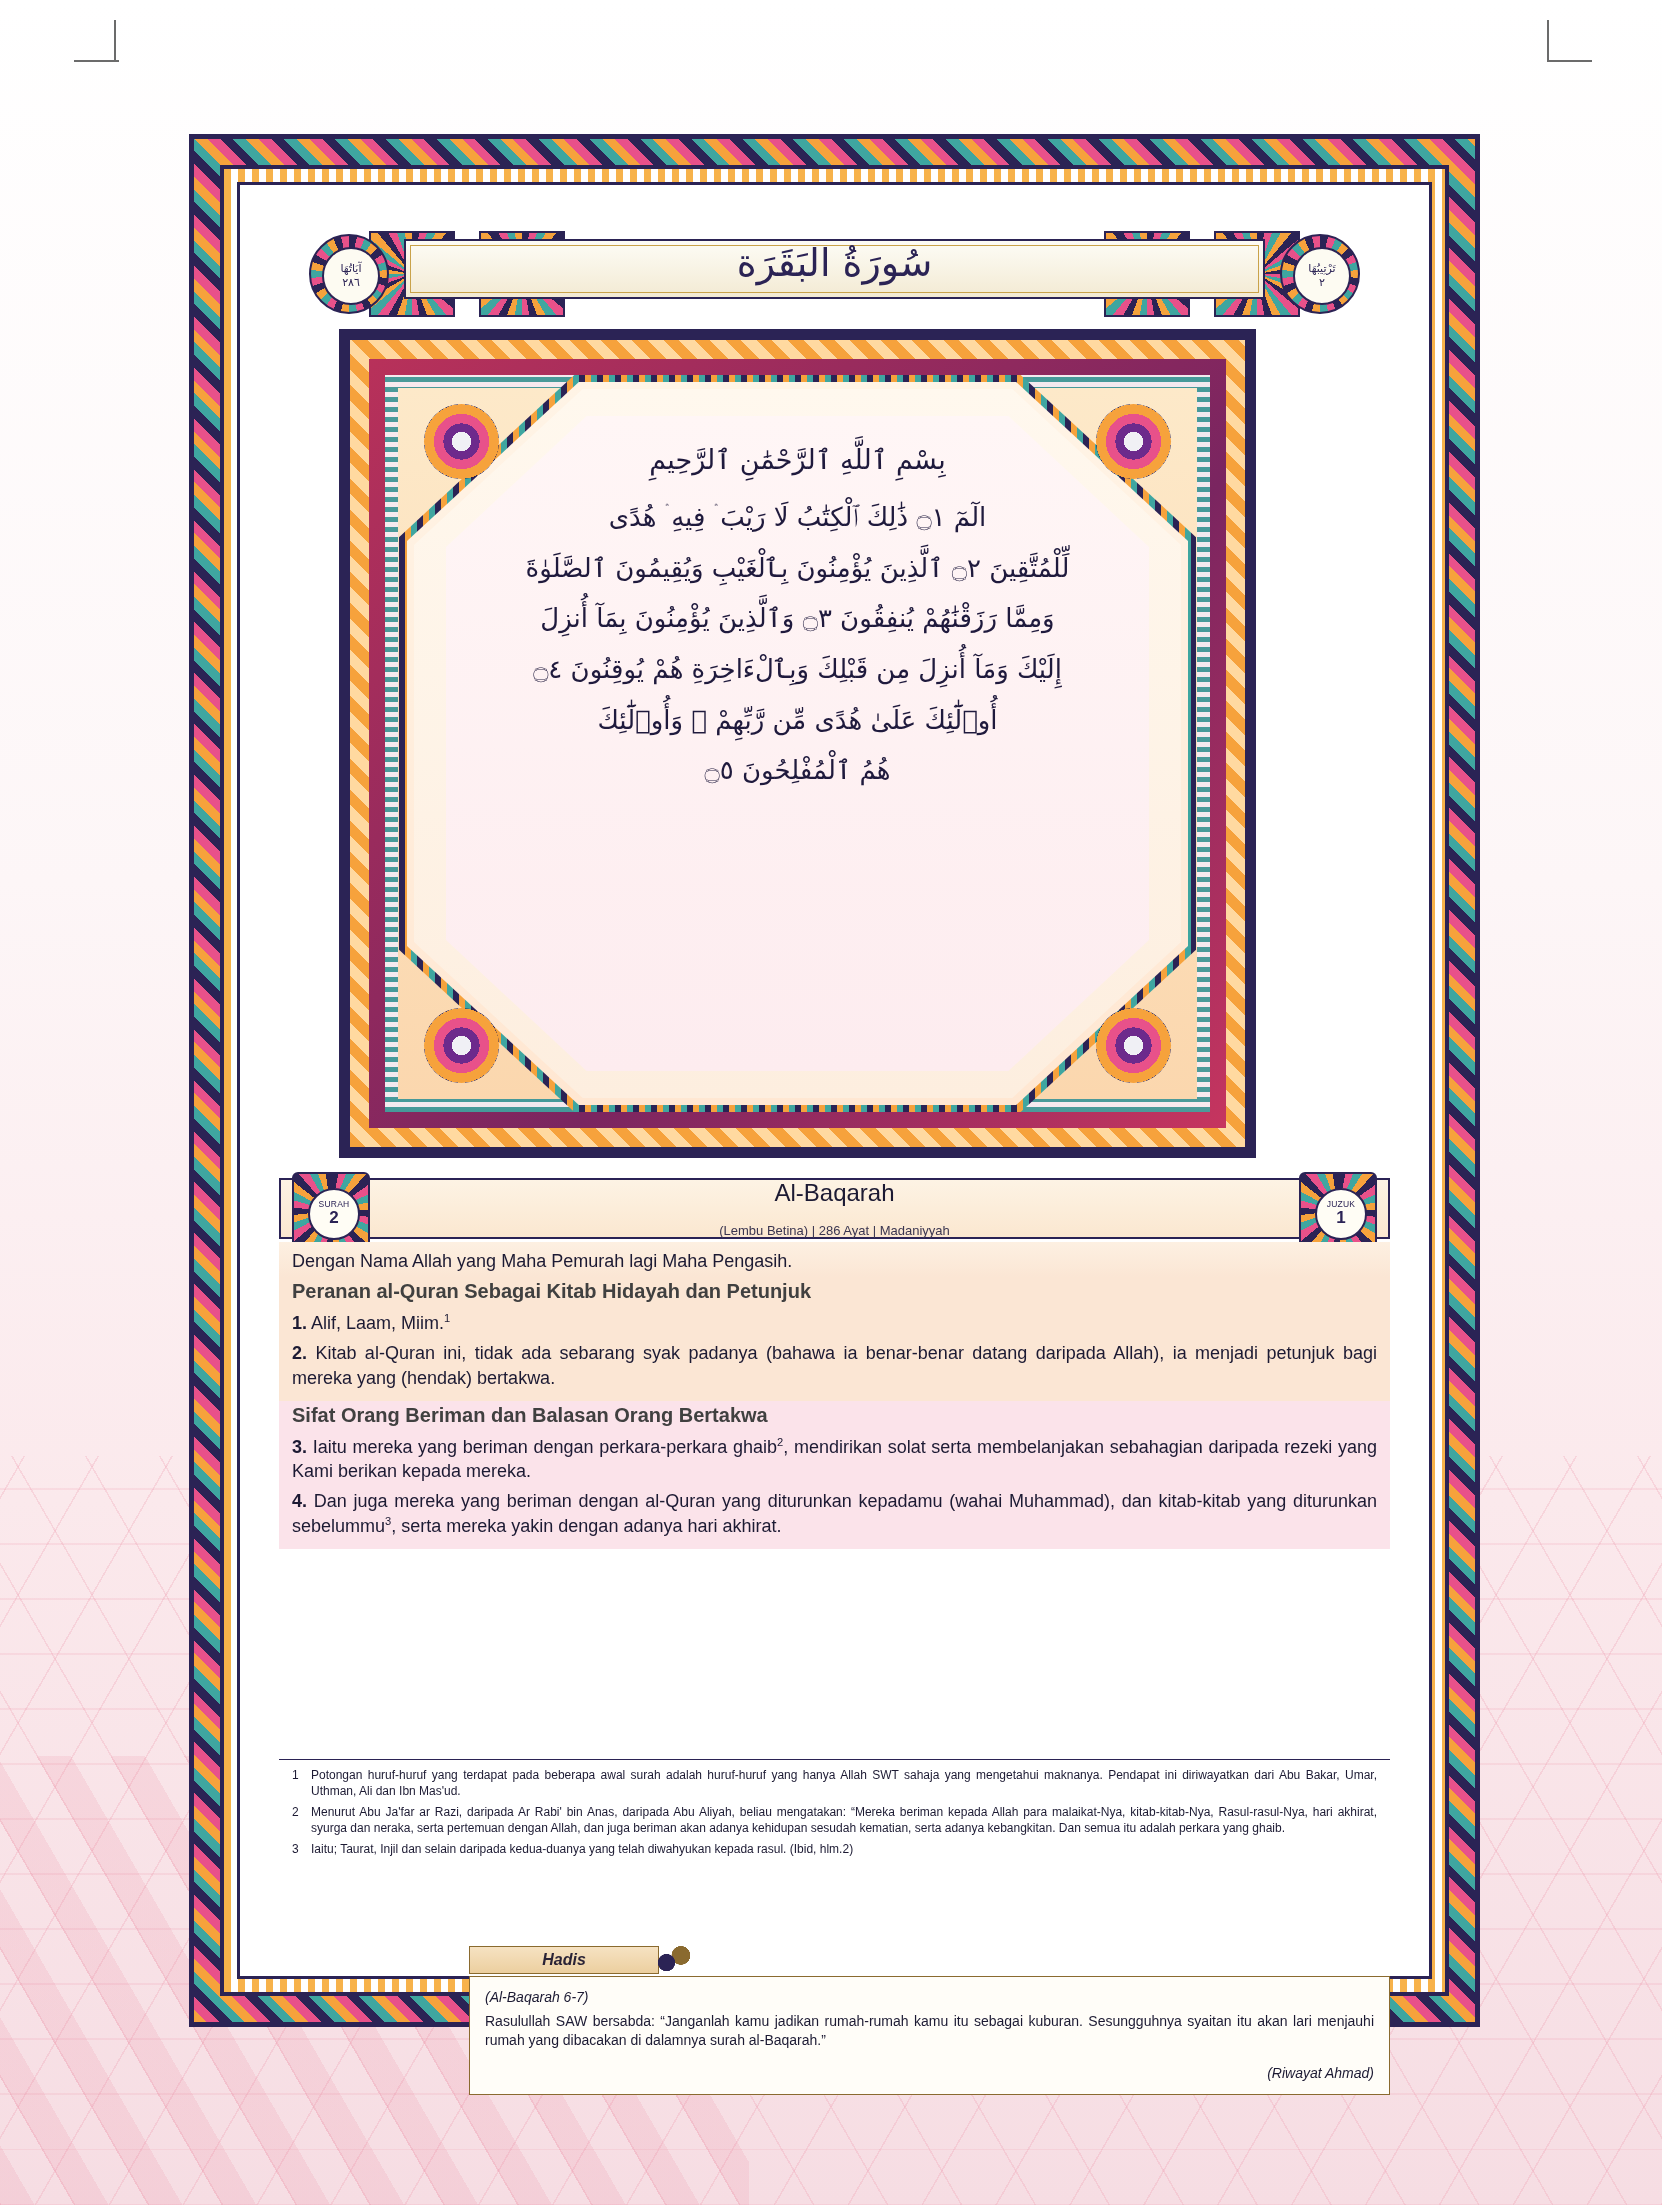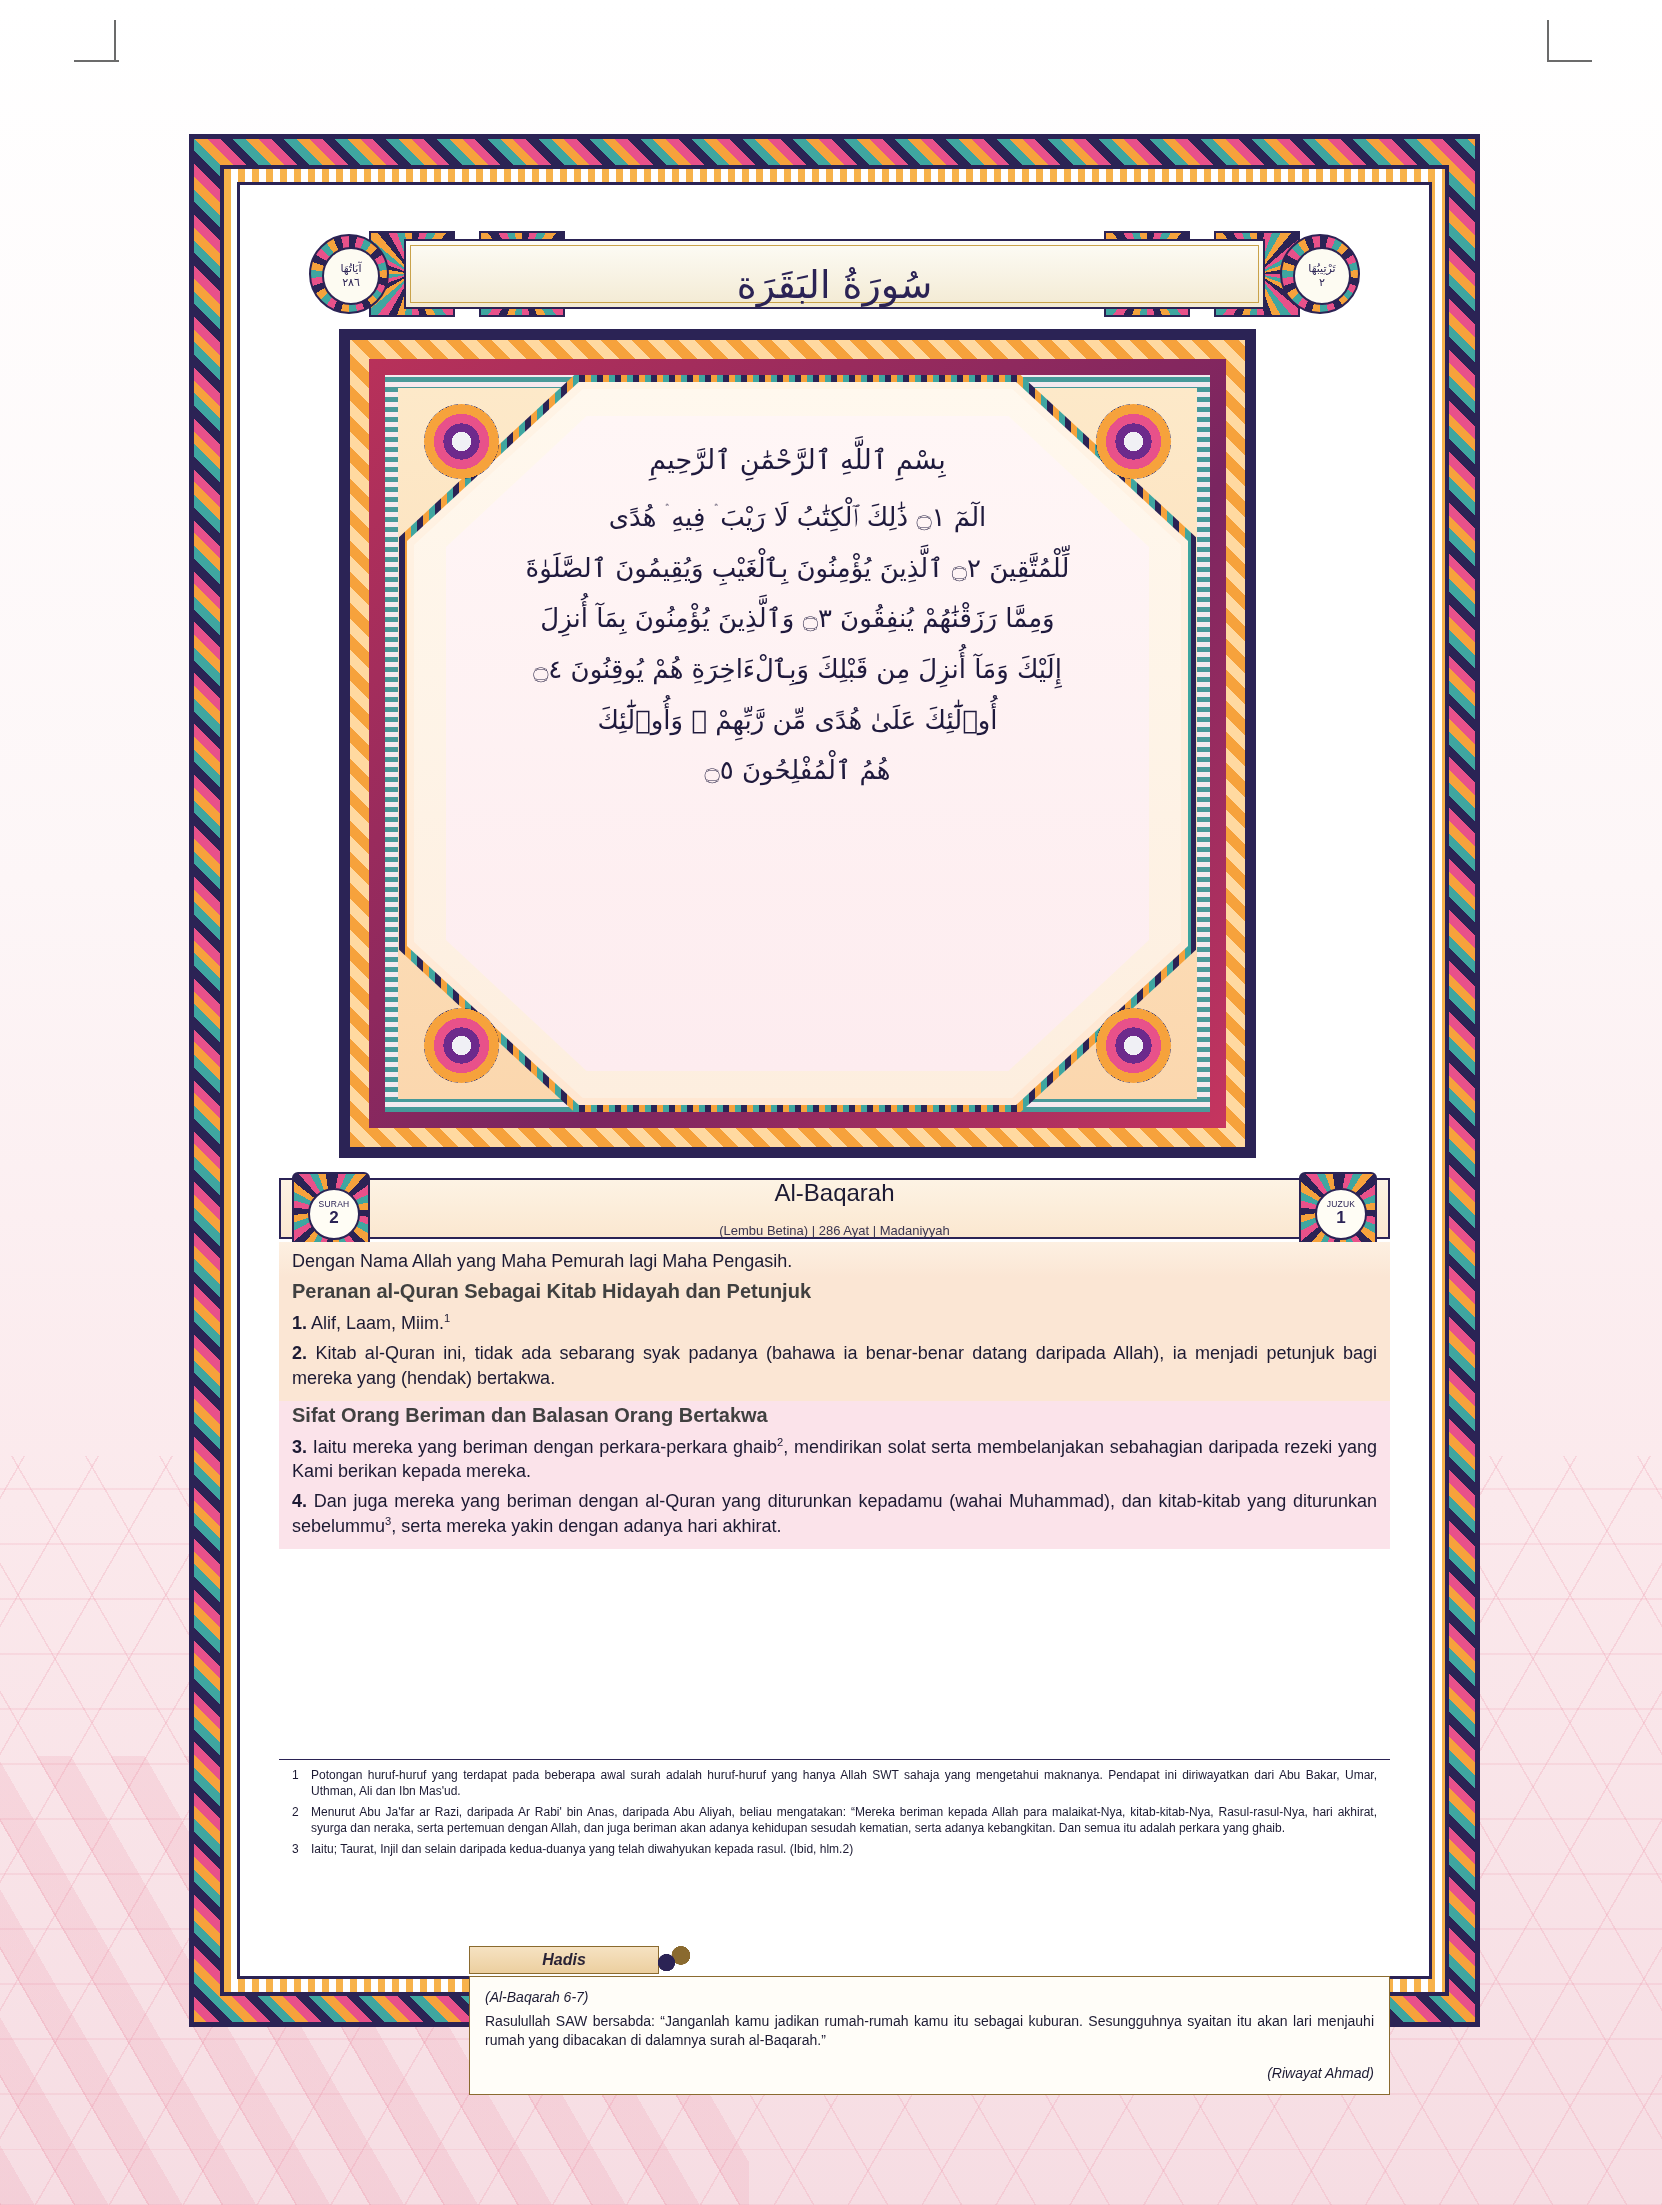--- a/index.html
+++ b/index.html
@@ -75,25 +75,25 @@
     background:#fff;
     box-sizing:border-box;
   }
 
   
   .header-ribbon {
     position:absolute;
     left:90px; top:100px; width:1111px; height:80px;
   }
   .ribbon-band {
-    position:absolute; left:125px; right:125px; top:5px; height:70px;
+    position:absolute; left:125px; right:125px; top:5px; height:60px;
     background:linear-gradient(180deg,#fdfcf6,#f3ead3);
     border:2.5px solid #2b2355;
     box-sizing:border-box;
-    display:flex; align-items:flex-end; justify-content:center;
+    display:flex; align-items:flex-start; justify-content:center;
   }
   .ribbon-band:before{
     content:""; position:absolute; inset:4px;
     border:1.5px solid #c9a24a;
   }
   .surah-arabic {
     font-family:"DejaVu Sans", sans-serif;
     font-size:38px; color:#2b2355; direction:rtl;
     position:relative; z-index:2;
   }

